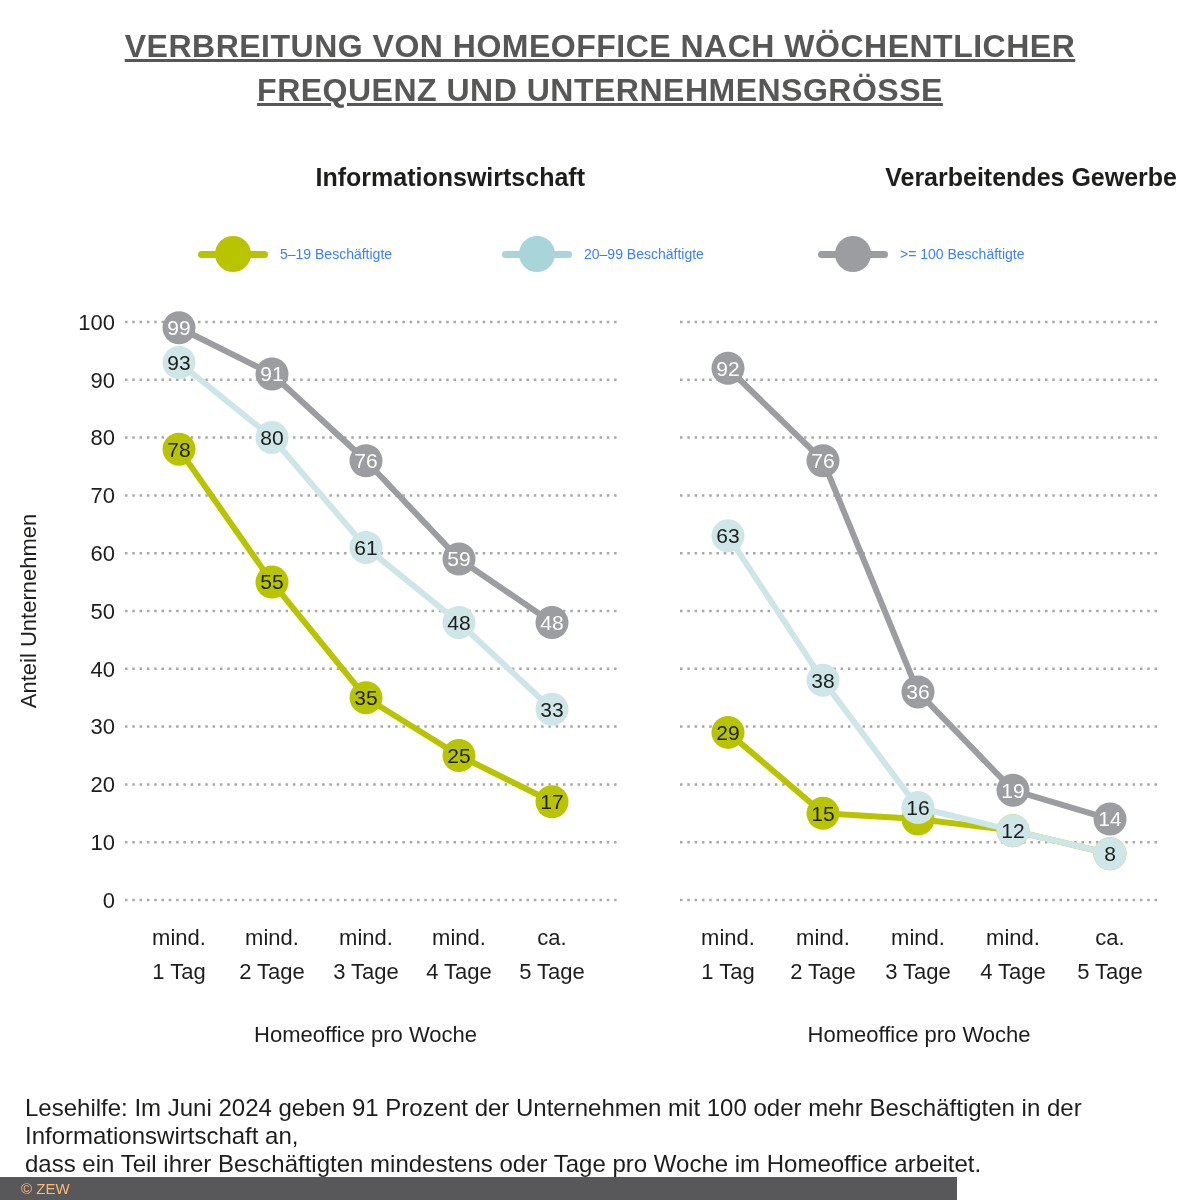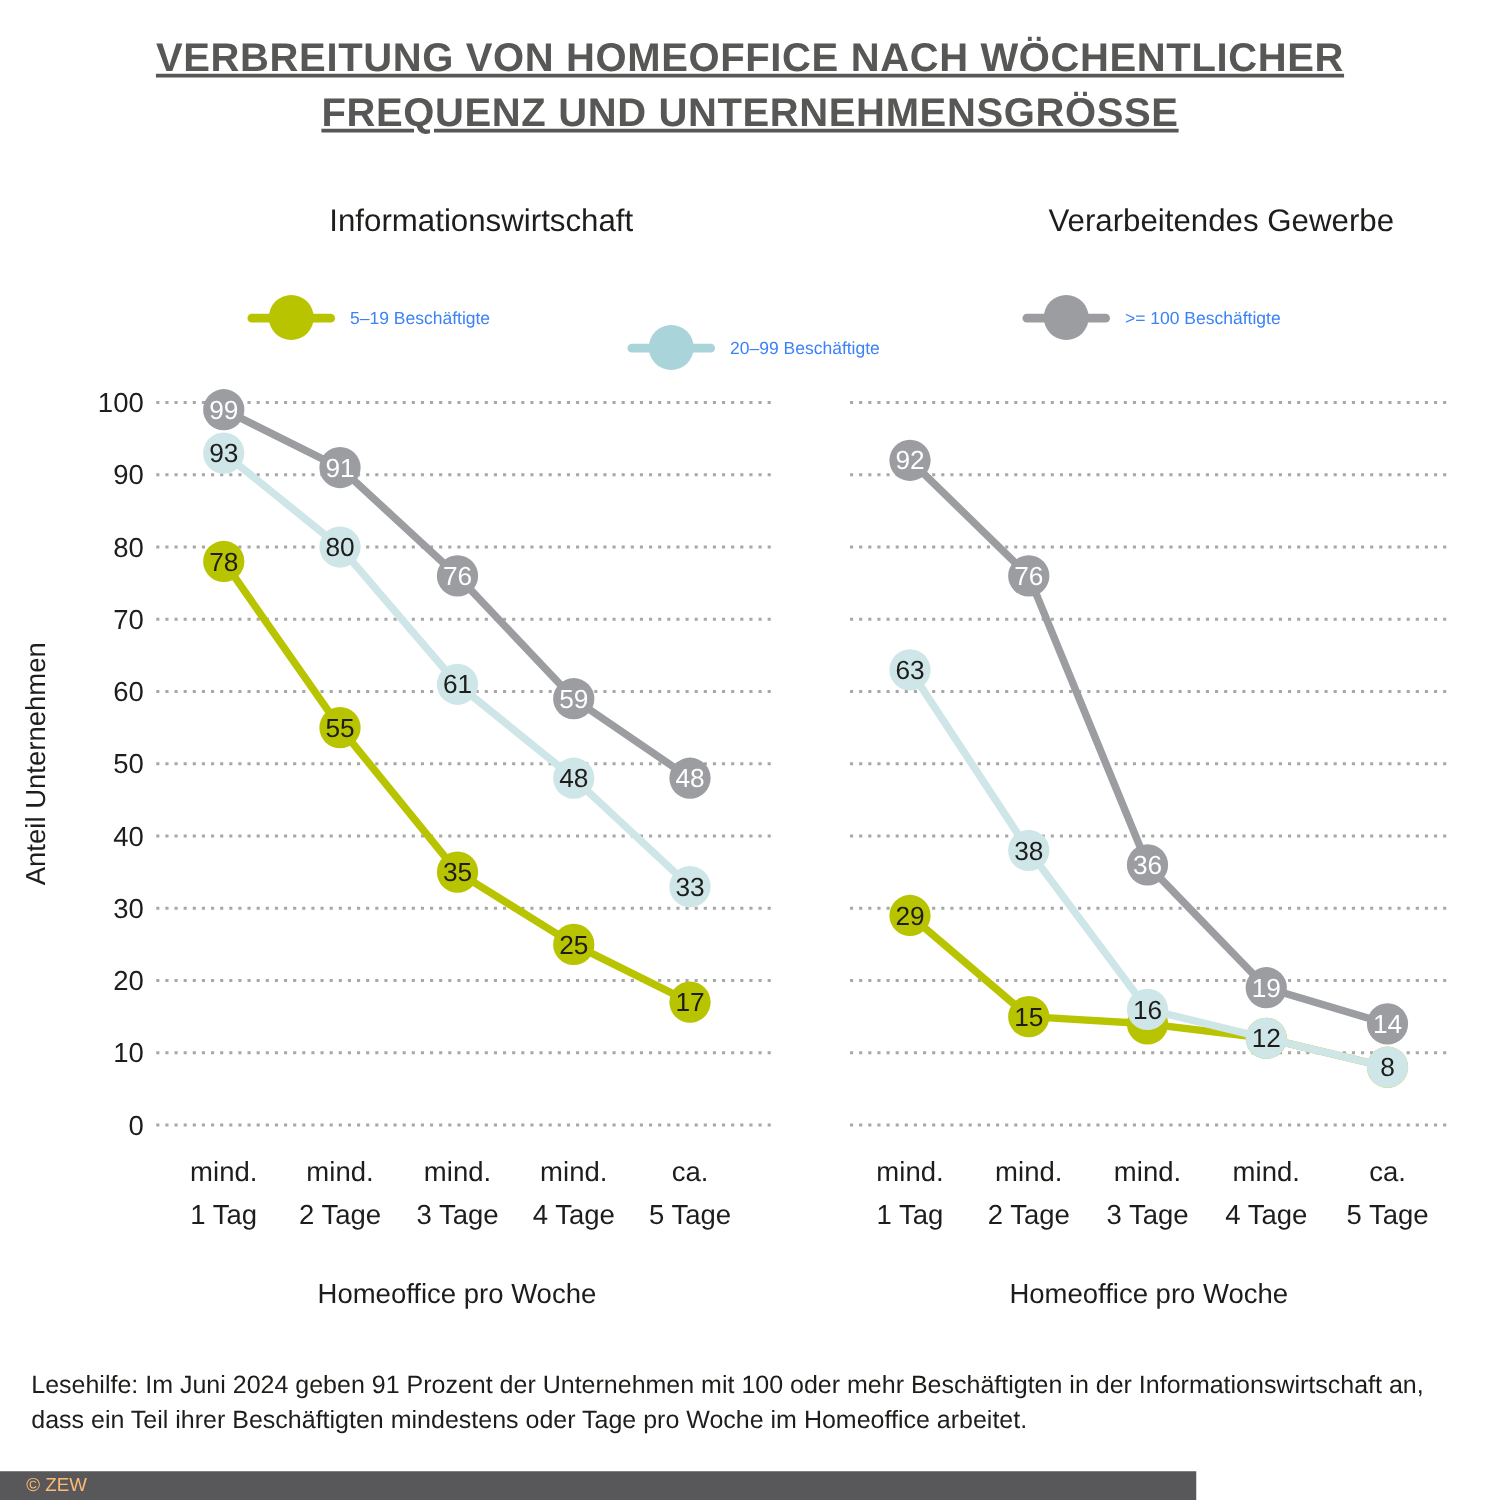--- a/index.html
+++ b/index.html
@@ -1,33 +1,33 @@
 <!DOCTYPE html>
 <html><head>
 <meta charset="utf-8">
 <style>
   html,body{margin:0;padding:0;background:#fff;}
   #page{position:relative;width:1200px;height:1200px;background:#ffffff;overflow:hidden;
         font-family:"Liberation Sans", sans-serif;color:#1d1d1b;}
   .title{position:absolute;top:24px;left:0;width:1200px;text-align:center;
          font-weight:bold;font-size:32px;line-height:44px;color:#575756;letter-spacing:0.5px;text-decoration:underline;}
-  .panel-title{position:absolute;top:163px;width:400px;text-align:center;
-               font-weight:normal;font-size:25px;color:#1d1d1b;}
+  .panel-title{position:absolute;top:163px;width:400px;text-align:right;
+               font-weight:bold;font-size:25px;color:#1d1d1b;}
   #panel-title-left{left:185px;}
   #panel-title-right{left:777px;}
   .legend-item{position:absolute;top:234px;height:40px;display:flex;align-items:center;}
   .legend-marker{position:relative;width:70px;height:40px;flex:0 0 70px;}
   .legend-line{position:absolute;left:0;top:17px;width:70px;height:7px;border-radius:4px;}
   .legend-dot{position:absolute;left:17px;top:2px;width:36px;height:36px;border-radius:50%;}
   .legend-label{font-size:14px;margin-left:12px;white-space:nowrap;color:#3b82f6;}
   #legend-item-0{left:198px;}
-  #legend-item-1{left:502px;margin-top:24px;}
+  #legend-item-1{left:502px;}
   #legend-item-2{left:818px;}
   #chart-svg{position:absolute;left:0;top:0;width:1200px;height:1200px;}
-  .notes{position:absolute;left:25px;top:1094px;width:1160px;font-size:20px;line-height:28px;color:#1d1d1b;}
+  .notes{position:absolute;left:25px;top:1094px;width:1160px;font-size:24px;line-height:28px;color:#1d1d1b;}
   .notes p{margin:0;}
   #footer-bar{position:absolute;left:0;bottom:0;width:957px;height:23px;background:#58585a;
               color:#fdba74;font-size:15px;line-height:23px;padding-left:21px;box-sizing:border-box;}
 </style>
 </head>
 <body>
 
 <div id="page">
 
   <div class="title">

